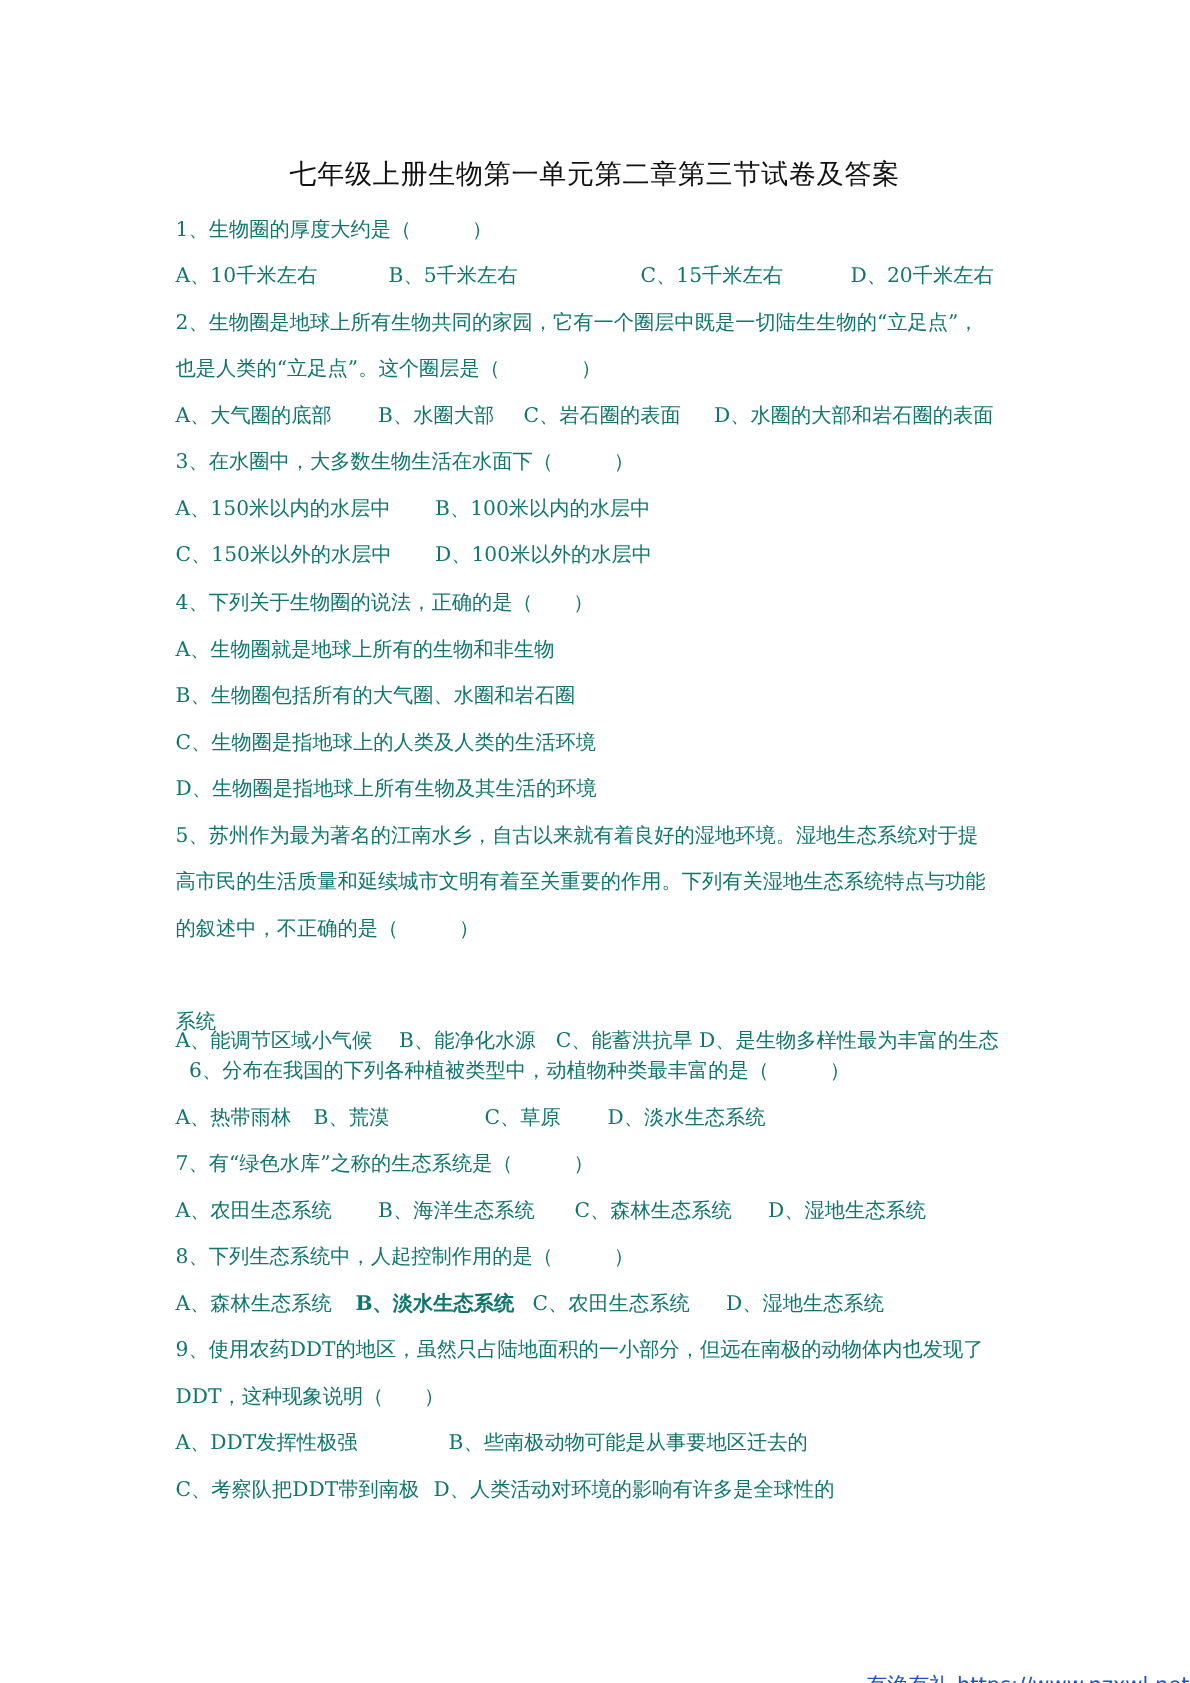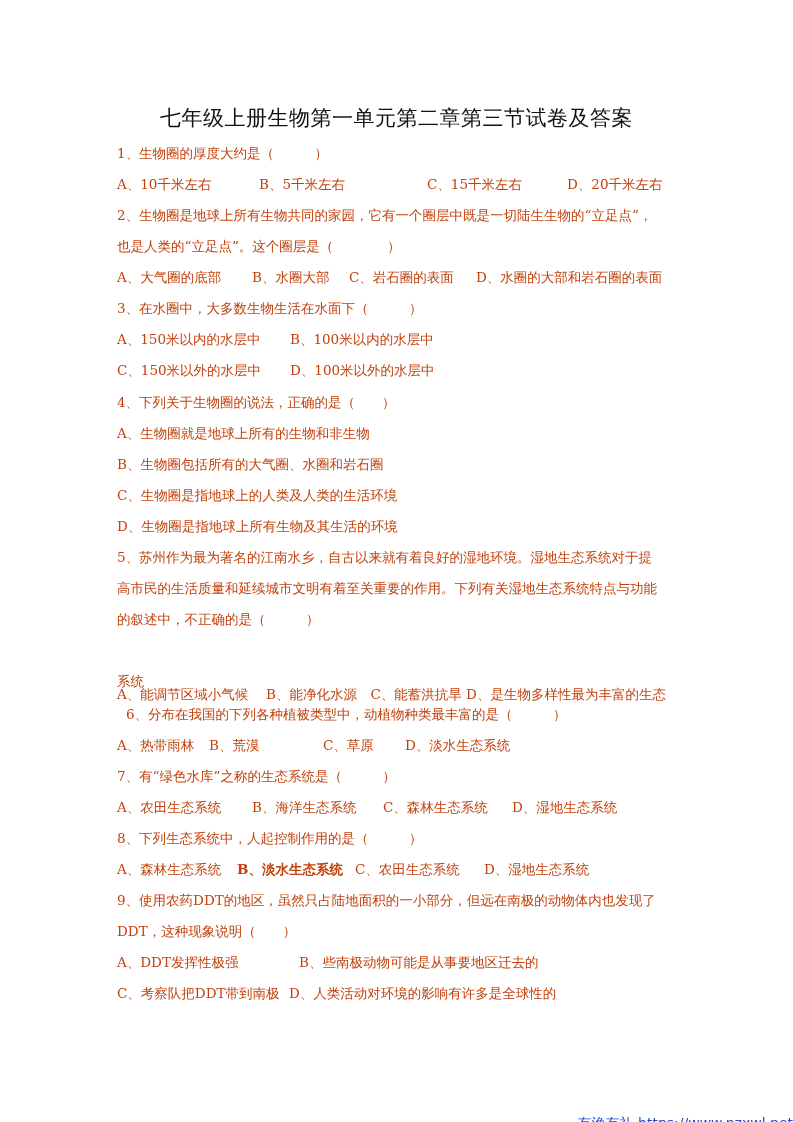--- a/index.html
+++ b/index.html
@@ -3,25 +3,25 @@
 <meta charset="utf-8">
 <style>
   html, body { margin: 0; padding: 0; background: #ffffff; }
   body {
     width: 793px; height: 1122px; position: relative; overflow: hidden;
     font-family: "DejaVu Serif", "Liberation Serif", serif;
     color: #1a1a1a;
   }
   .title {
     position: absolute; left: 0; width: 793px; top: 104px;
-    text-align: center; font-size: 21px; letter-spacing: 0.5px; color: #111;
+    text-align: center; font-size: 18px; letter-spacing: 0.5px; color: #111;
   }
   .line {
     position: absolute; left: 117px; font-size: 13.5px; white-space: pre;
-    line-height: 20px; color: #c2410c;
+    line-height: 20px; color: #0f766e;
   }
   .footer {
     position: absolute; left: 0; width: 793px; top: 1069px; text-align: right;
     font-family: "DejaVu Sans", "Liberation Sans", sans-serif;
     font-size: 14px; color: #1d4ed8; margin-top: 46px;
   }
 </style>
 </head>
 <body>
 

